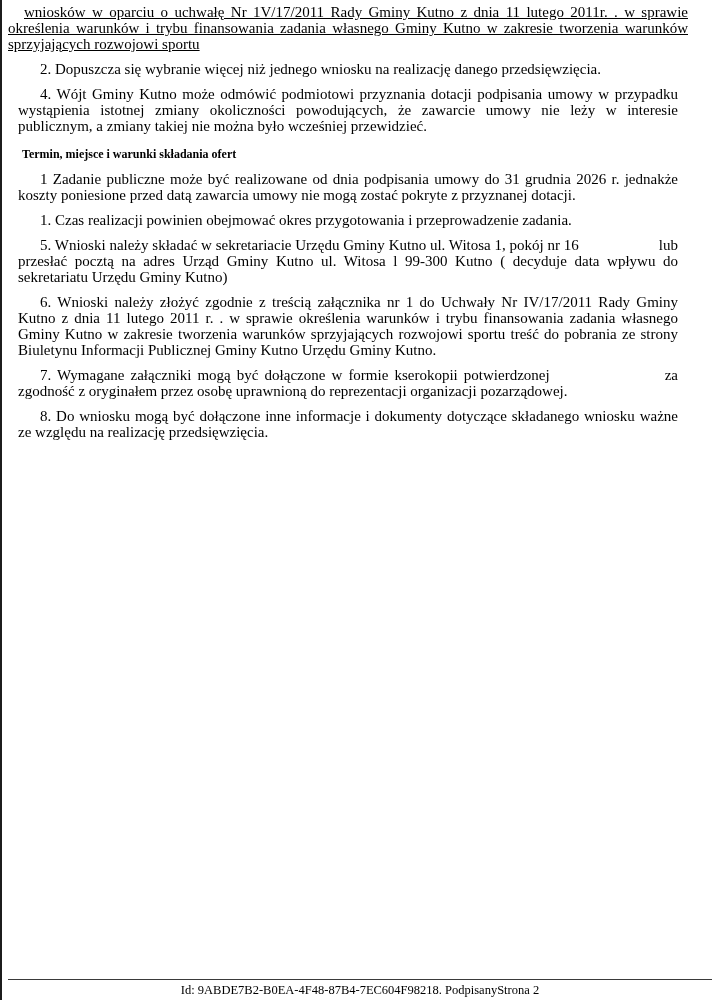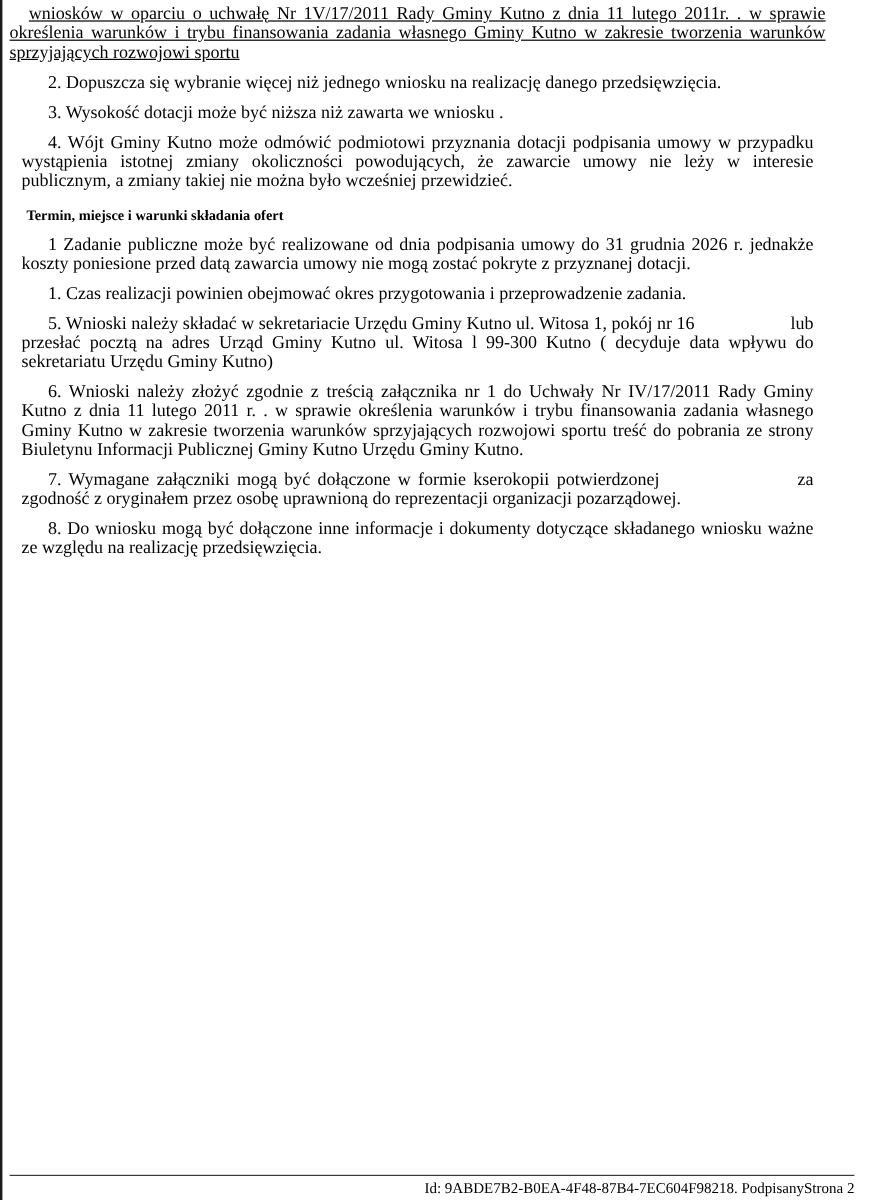--- a/index.html
+++ b/index.html
@@ -47,37 +47,36 @@
   .page-footer {
     position:absolute;
     left:8px; right:13px; bottom:3px;
   }
   .footer-rule {
     border-top:1.5px solid #3a3a3a;
     margin-bottom:3px;
   }
   .footer-row {
     display:flex;
-    justify-content:flex-end;
+    justify-content:center;
     font-size:12.5px;
     line-height:14px;
   }
 </style>
 </head>
 <body>
 
 <div class="scan-edge-left"></div>
 
 <div class="content">
 
   <p class="intro">wniosków w&nbsp;oparciu o&nbsp;uchwałę Nr&nbsp;1V/17/2011 Rady Gminy Kutno z&nbsp;dnia 11&nbsp;lutego 2011r. . w sprawie określenia warunków i&nbsp;trybu finansowania zadania własnego Gminy Kutno w&nbsp;zakresie tworzenia warunków sprzyjających rozwojowi sportu</p>
 
   <p class="para">2. Dopuszcza się wybranie więcej niż jednego wniosku na realizację danego przedsięwzięcia.</p>
 
-  <p class="para">3. Wysokość dotacji może być niższa niż zawarta we wniosku .</p>
 
   <p class="para">4. Wójt Gminy Kutno może odmówić podmiotowi przyznania dotacji podpisania umowy w&nbsp;przypadku wystąpienia istotnej zmiany okoliczności powodujących, że zawarcie umowy nie&nbsp;leży w&nbsp;interesie publicznym, a zmiany takiej nie można było wcześniej przewidzieć.</p>
 
 
   <p class="heading">Termin, miejsce i warunki składania ofert</p>
 
   <p class="para">1 Zadanie publiczne może być realizowane od dnia podpisania umowy do 31&nbsp;grudnia 2026&nbsp;r. jednakże koszty poniesione przed datą zawarcia umowy nie mogą zostać pokryte z&nbsp;przyznanej dotacji.</p>
 
 
   <p class="para">1. Czas realizacji powinien obejmować okres przygotowania i przeprowadzenie zadania.</p>

